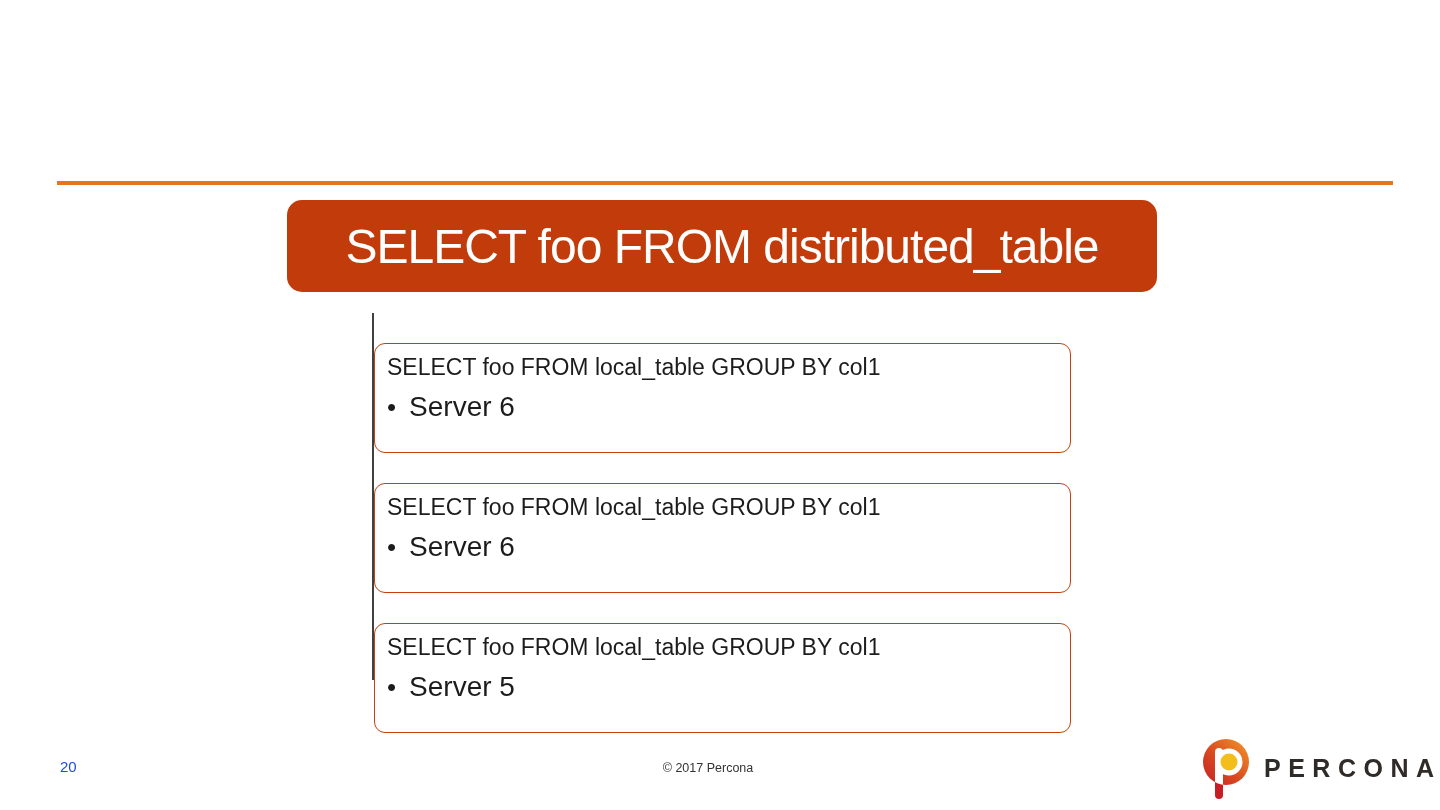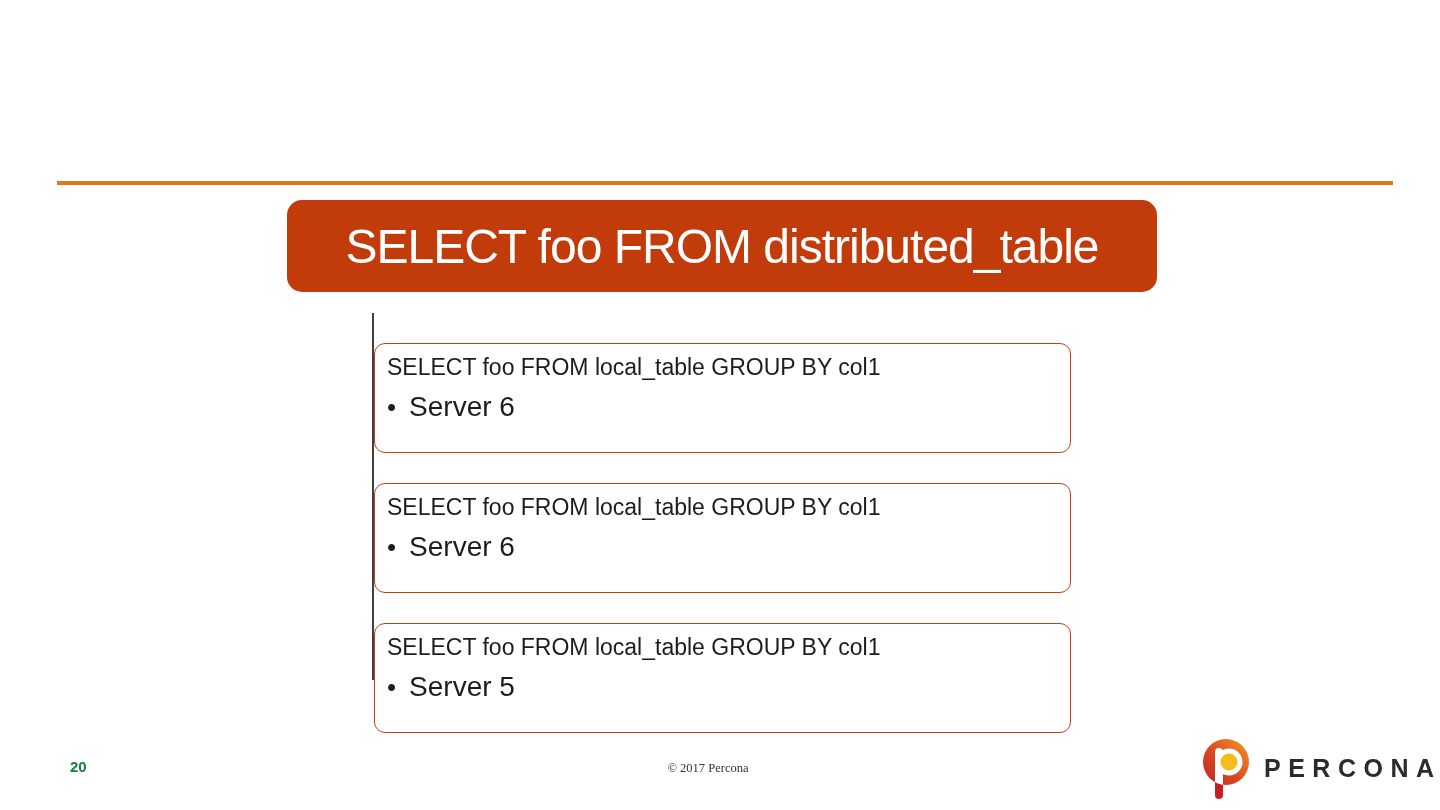--- a/index.html
+++ b/index.html
@@ -85,34 +85,33 @@
   .child-box .server-line .dot {
     margin-right: 13px;
     font-size: 26px;
   }
   .box-1 { top: 343px; }
   .box-2 { top: 483px; }
   .box-3 { top: 623px; }
 
   .page-number {
     position: absolute;
-    left: 70px;
+    left: 60px;
     top: 758px;
     font-size: 15px;
-    font-weight: 700;
-    color: #15803d;
+    font-weight: 400;
+    color: #1d4ed8;
   }
   .copyright {
     position: absolute;
     left: 708px;
     top: 761px;
     transform: translateX(-50%);
     font-size: 12.5px;
     color: #333333;
-    font-family: Liberation Serif, serif;
   }
   .logo {
     position: absolute;
     left: 1203px;
     top: 739px;
     display: flex;
     align-items: flex-start;
   }
   .logo .wordmark {
     margin-left: 15px;

